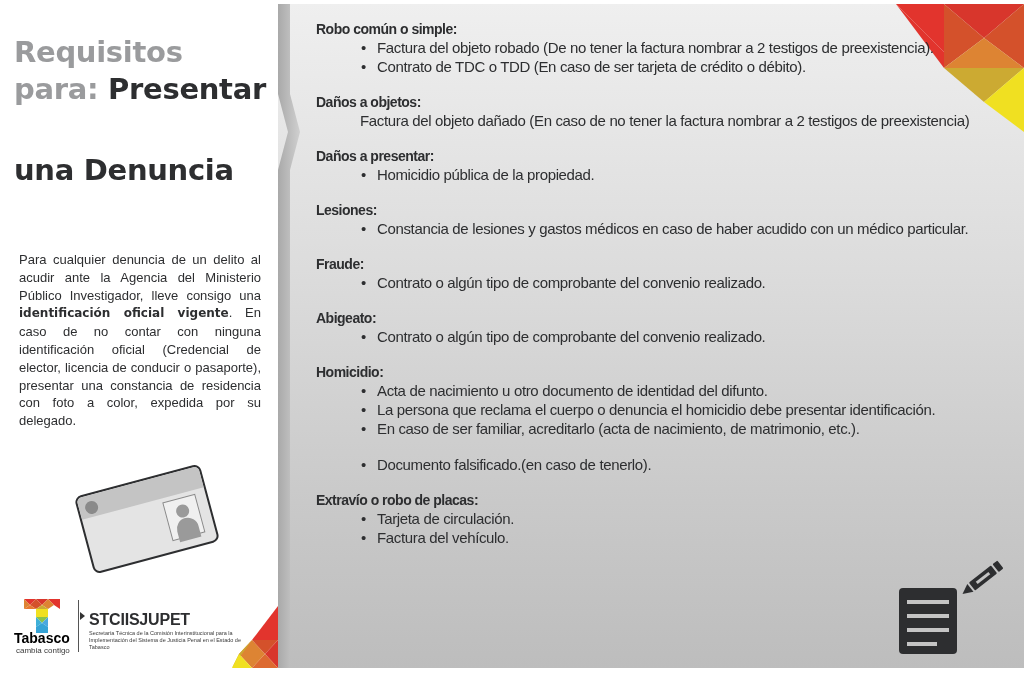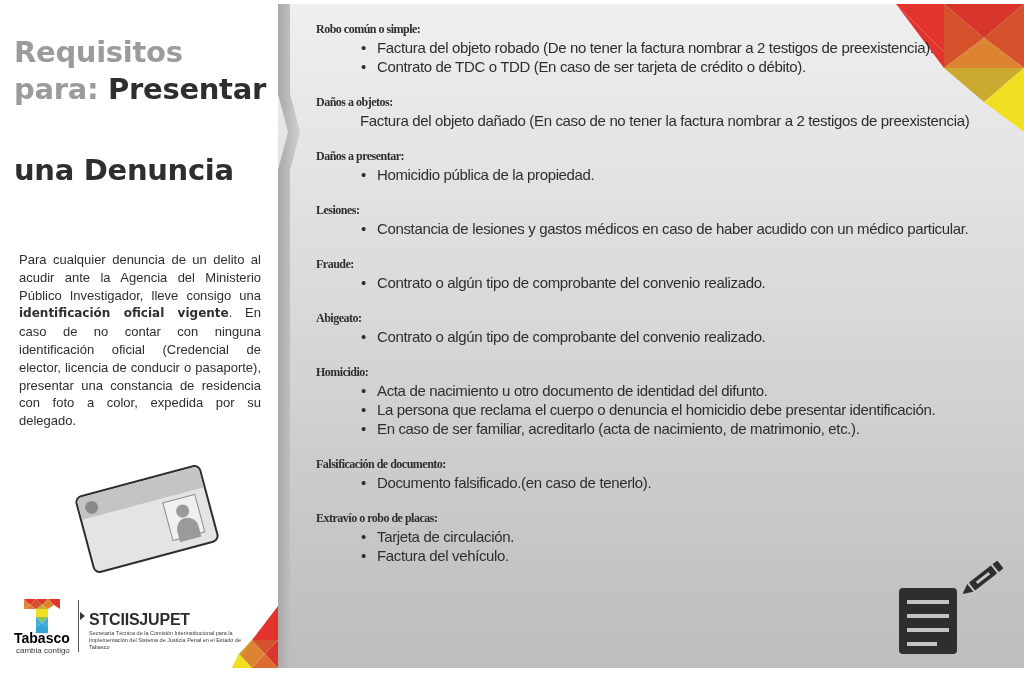--- a/index.html
+++ b/index.html
@@ -58,21 +58,21 @@
       background: linear-gradient(to bottom, #efefef 0%, #dcdcdc 40%, #c9c9c9 75%, #bdbdbd 100%);
     }
     .chevron {
       position: absolute; left: 278px; top: 4px; width: 22px; height: 664px;
     }
     .right-corner { position: absolute; left: 896px; top: 4px; width: 128px; height: 128px; }
 
     .content { position: absolute; left: 316px; top: 20px; width: 680px; }
     .section { margin-bottom: 17px; }
     .section h3 {
-      font-family: Liberation Serif, serif; font-weight: bold; font-size: 12px; line-height: 18px;
+      font-family: Liberation Sans, sans-serif; font-weight: bold; font-size: 14px; line-height: 18px;
       color: #2d2e30; letter-spacing: -0.5px;
     }
     .section ul { list-style: none; }
     .section li, .section p {
       font-family: "Liberation Sans", sans-serif; font-size: 15px; line-height: 19px; color: #2d2e30;
       letter-spacing: -0.35px;
       margin-left: 44px;
     }
     .section li::before { content: "•"; display: inline-block; width: 16px; padding-left: 1px; }
 
@@ -192,21 +192,20 @@
   </div>
   <div class="section">
     <h3>Homicidio:</h3>
     <ul>
       <li>Acta de nacimiento u otro documento de identidad del difunto.</li>
       <li>La persona que reclama el cuerpo o denuncia el homicidio debe presentar identificación.</li>
       <li>En caso de ser familiar, acreditarlo (acta de nacimiento, de matrimonio, etc.).</li>
     </ul>
   </div>
   <div class="section">
-    <h3>Falsificación de documento:</h3>
     <ul>
         <li>Documento falsificado.(en caso de tenerlo).</li>
       </ul>
   </div>
   <div class="section">
     <h3>Extravío o robo de placas:</h3>
     <ul>
       <li>Tarjeta de circulación.</li>
       <li>Factura del vehículo.</li>
     </ul>

